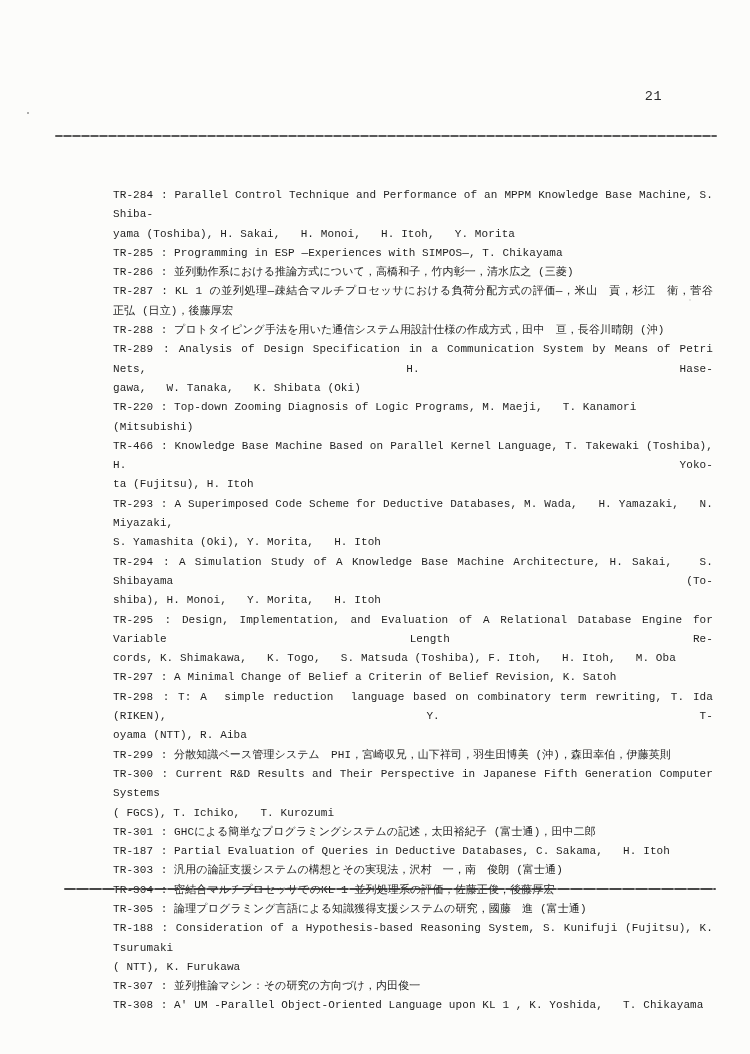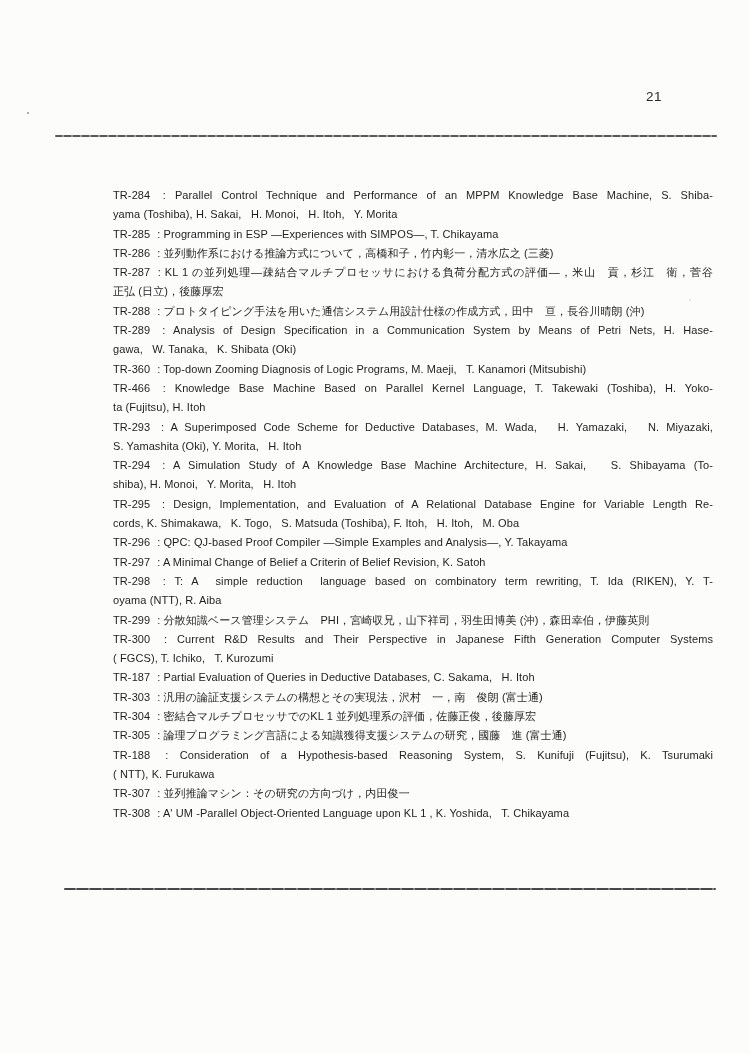--- a/index.html
+++ b/index.html
@@ -2,21 +2,21 @@
 <html><head>
 <meta charset="utf-8">
 <style>
   html,body { margin:0; padding:0; background:#9a9a98; }
   .page {
     position:relative;
     width:750px; height:1054px;
     margin:0 auto;
     background:#fcfcfa;
     overflow:hidden;
-    font-family:Liberation Sans, sans-serif;
+    font-family:Liberation Mono, monospace;
     color:#1e1e1e;
   }
   
   .page::before {
     content:"";
     position:absolute; inset:0;
     background:
       radial-gradient(circle at 28px 113px, rgba(60,60,60,.5) 0.6px, transparent 1.2px),
       radial-gradient(circle at 690px 300px, rgba(90,90,90,.25) 0.5px, transparent 1px),
       radial-gradient(circle at 540px 700px, rgba(90,90,90,.2) 0.5px, transparent 1px);
@@ -76,55 +76,55 @@
   <div class="line cont">正弘 (日立)，後藤厚宏</div>
       </div>
       <div class="entry">
     <div class="line first"><span class="tr-id">TR-288</span><span class="tr-sep"> : </span><span class="tr-text">プロトタイピング手法を用いた通信システム用設計仕様の作成方式，田中　亘，長谷川晴朗 (沖)</span></div>
   </div>
       <div class="entry">
     <div class="line first just"><span class="tr-id">TR-289</span><span class="tr-sep"> : </span><span class="tr-text">Analysis of Design Specification in a Communication System by Means of Petri Nets, H. Hase-</span></div>
   <div class="line cont">gawa,   W. Tanaka,   K. Shibata (Oki)</div>
       </div>
       <div class="entry">
-    <div class="line first"><span class="tr-id">TR-360</span><span class="tr-sep"> : </span><span class="tr-text">Top-down Zooming Diagnosis of Logic Programs, M. Maeji,   T. Kanamori (Mitsubishi)</span></div>
+    <div class="line first"><span class="tr-id">TR-220</span><span class="tr-sep"> : </span><span class="tr-text">Top-down Zooming Diagnosis of Logic Programs, M. Maeji,   T. Kanamori (Mitsubishi)</span></div>
   </div>
       <div class="entry">
     <div class="line first just"><span class="tr-id">TR-466</span><span class="tr-sep"> : </span><span class="tr-text">Knowledge Base Machine Based on Parallel Kernel Language, T. Takewaki (Toshiba), H. Yoko-</span></div>
   <div class="line cont">ta (Fujitsu), H. Itoh</div>
       </div>
       <div class="entry">
     <div class="line first just"><span class="tr-id">TR-293</span><span class="tr-sep"> : </span><span class="tr-text">A Superimposed Code Scheme for Deductive Databases, M. Wada,   H. Yamazaki,   N. Miyazaki,</span></div>
   <div class="line cont">S. Yamashita (Oki), Y. Morita,   H. Itoh</div>
       </div>
       <div class="entry">
     <div class="line first just"><span class="tr-id">TR-294</span><span class="tr-sep"> : </span><span class="tr-text">A Simulation Study of A Knowledge Base Machine Architecture, H. Sakai,   S. Shibayama (To-</span></div>
   <div class="line cont">shiba), H. Monoi,   Y. Morita,   H. Itoh</div>
       </div>
       <div class="entry">
     <div class="line first just"><span class="tr-id">TR-295</span><span class="tr-sep"> : </span><span class="tr-text">Design, Implementation, and Evaluation of A Relational Database Engine for Variable Length Re-</span></div>
   <div class="line cont">cords, K. Shimakawa,   K. Togo,   S. Matsuda (Toshiba), F. Itoh,   H. Itoh,   M. Oba</div>
       </div>
       <div class="entry">
-    <div class="line first"><span class="tr-id">TR-296</span><span class="tr-sep"> : </span><span class="tr-text">QPC: QJ-based Proof Compiler —Simple Examples and Analysis—, Y. Takayama</span></div>
-  </div>
-      <div class="entry">
     <div class="line first"><span class="tr-id">TR-297</span><span class="tr-sep"> : </span><span class="tr-text">A Minimal Change of Belief a Criterin of Belief Revision, K. Satoh</span></div>
   </div>
       <div class="entry">
     <div class="line first just"><span class="tr-id">TR-298</span><span class="tr-sep"> : </span><span class="tr-text">T: A  simple reduction  language based on combinatory term rewriting, T. Ida (RIKEN), Y. T-</span></div>
   <div class="line cont">oyama (NTT), R. Aiba</div>
       </div>
       <div class="entry">
     <div class="line first"><span class="tr-id">TR-299</span><span class="tr-sep"> : </span><span class="tr-text">分散知識ベース管理システム　PHI，宮崎収兄，山下祥司，羽生田博美 (沖)，森田幸伯，伊藤英則</span></div>
   </div>
       <div class="entry">
     <div class="line first just"><span class="tr-id">TR-300</span><span class="tr-sep"> : </span><span class="tr-text">Current R&amp;D Results and Their Perspective in Japanese Fifth Generation Computer Systems</span></div>
   <div class="line cont">( FGCS), T. Ichiko,   T. Kurozumi</div>
       </div>
+      <div class="entry">
+    <div class="line first"><span class="tr-id">TR-301</span><span class="tr-sep"> : </span><span class="tr-text">GHCによる簡単なプログラミングシステムの記述，太田裕紀子 (富士通)，田中二郎</span></div>
+  </div>
       <div class="entry">
     <div class="line first"><span class="tr-id">TR-187</span><span class="tr-sep"> : </span><span class="tr-text">Partial Evaluation of Queries in Deductive Databases, C. Sakama,   H. Itoh</span></div>
   </div>
       <div class="entry">
     <div class="line first"><span class="tr-id">TR-303</span><span class="tr-sep"> : </span><span class="tr-text">汎用の論証支援システムの構想とその実現法，沢村　一，南　俊朗 (富士通)</span></div>
   </div>
       <div class="entry">
     <div class="line first"><span class="tr-id">TR-304</span><span class="tr-sep"> : </span><span class="tr-text">密結合マルチプロセッサでのKL 1 並列処理系の評価，佐藤正俊，後藤厚宏</span></div>
   </div>
       <div class="entry">

